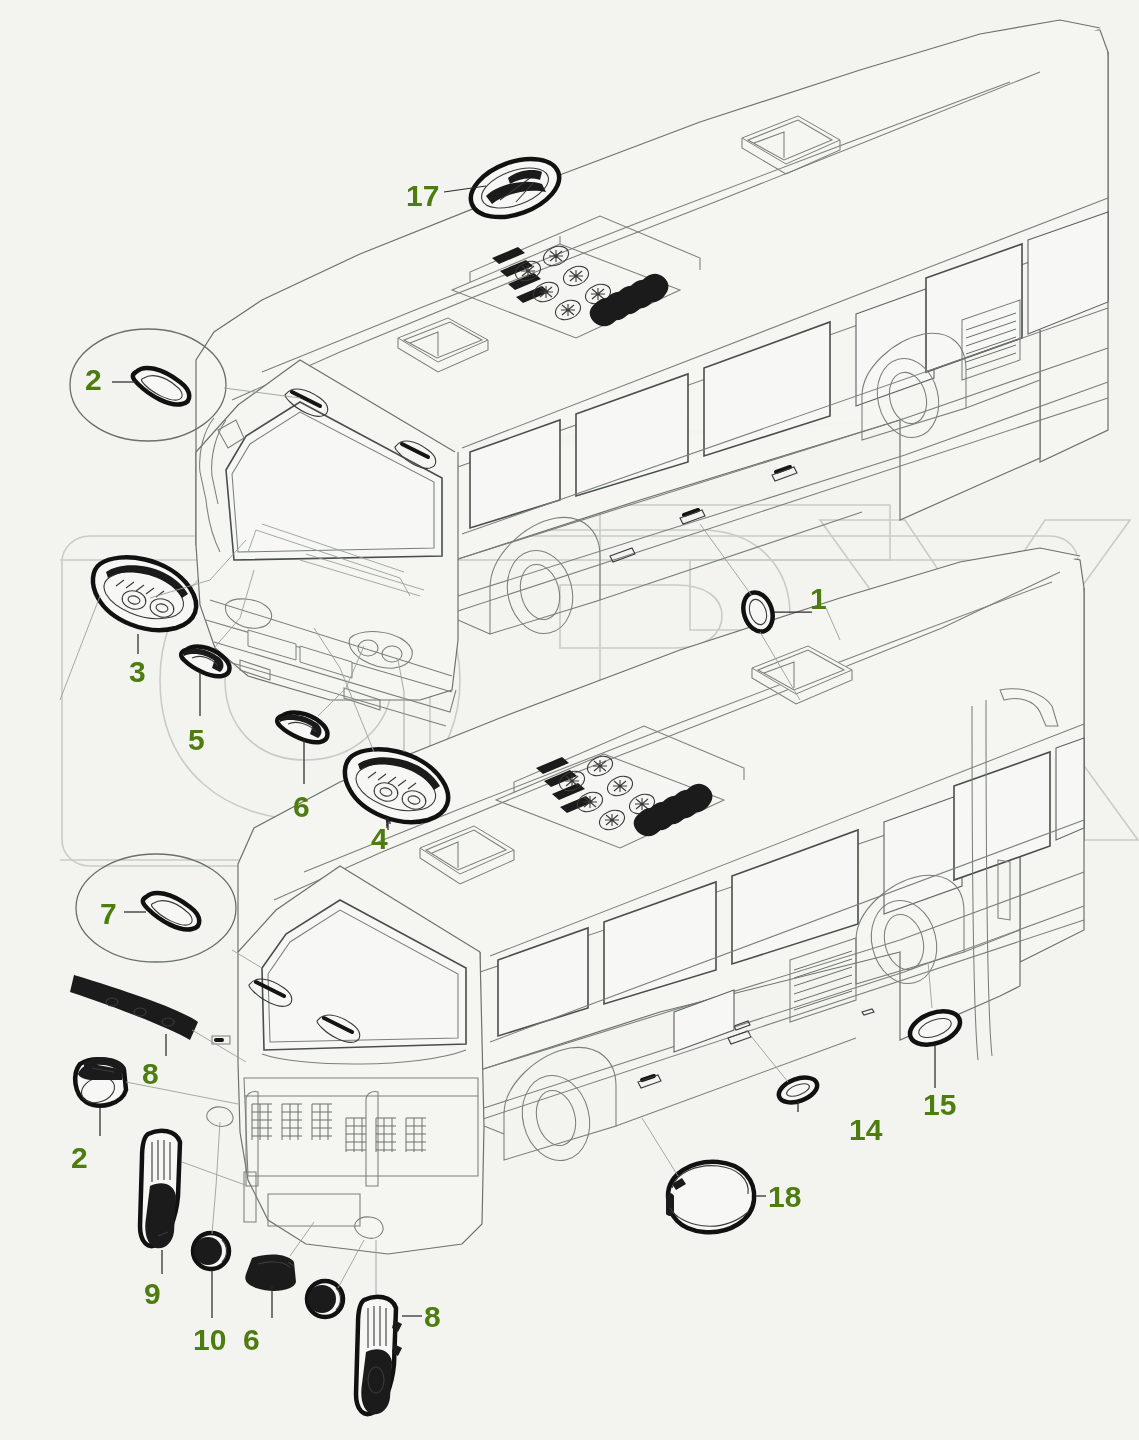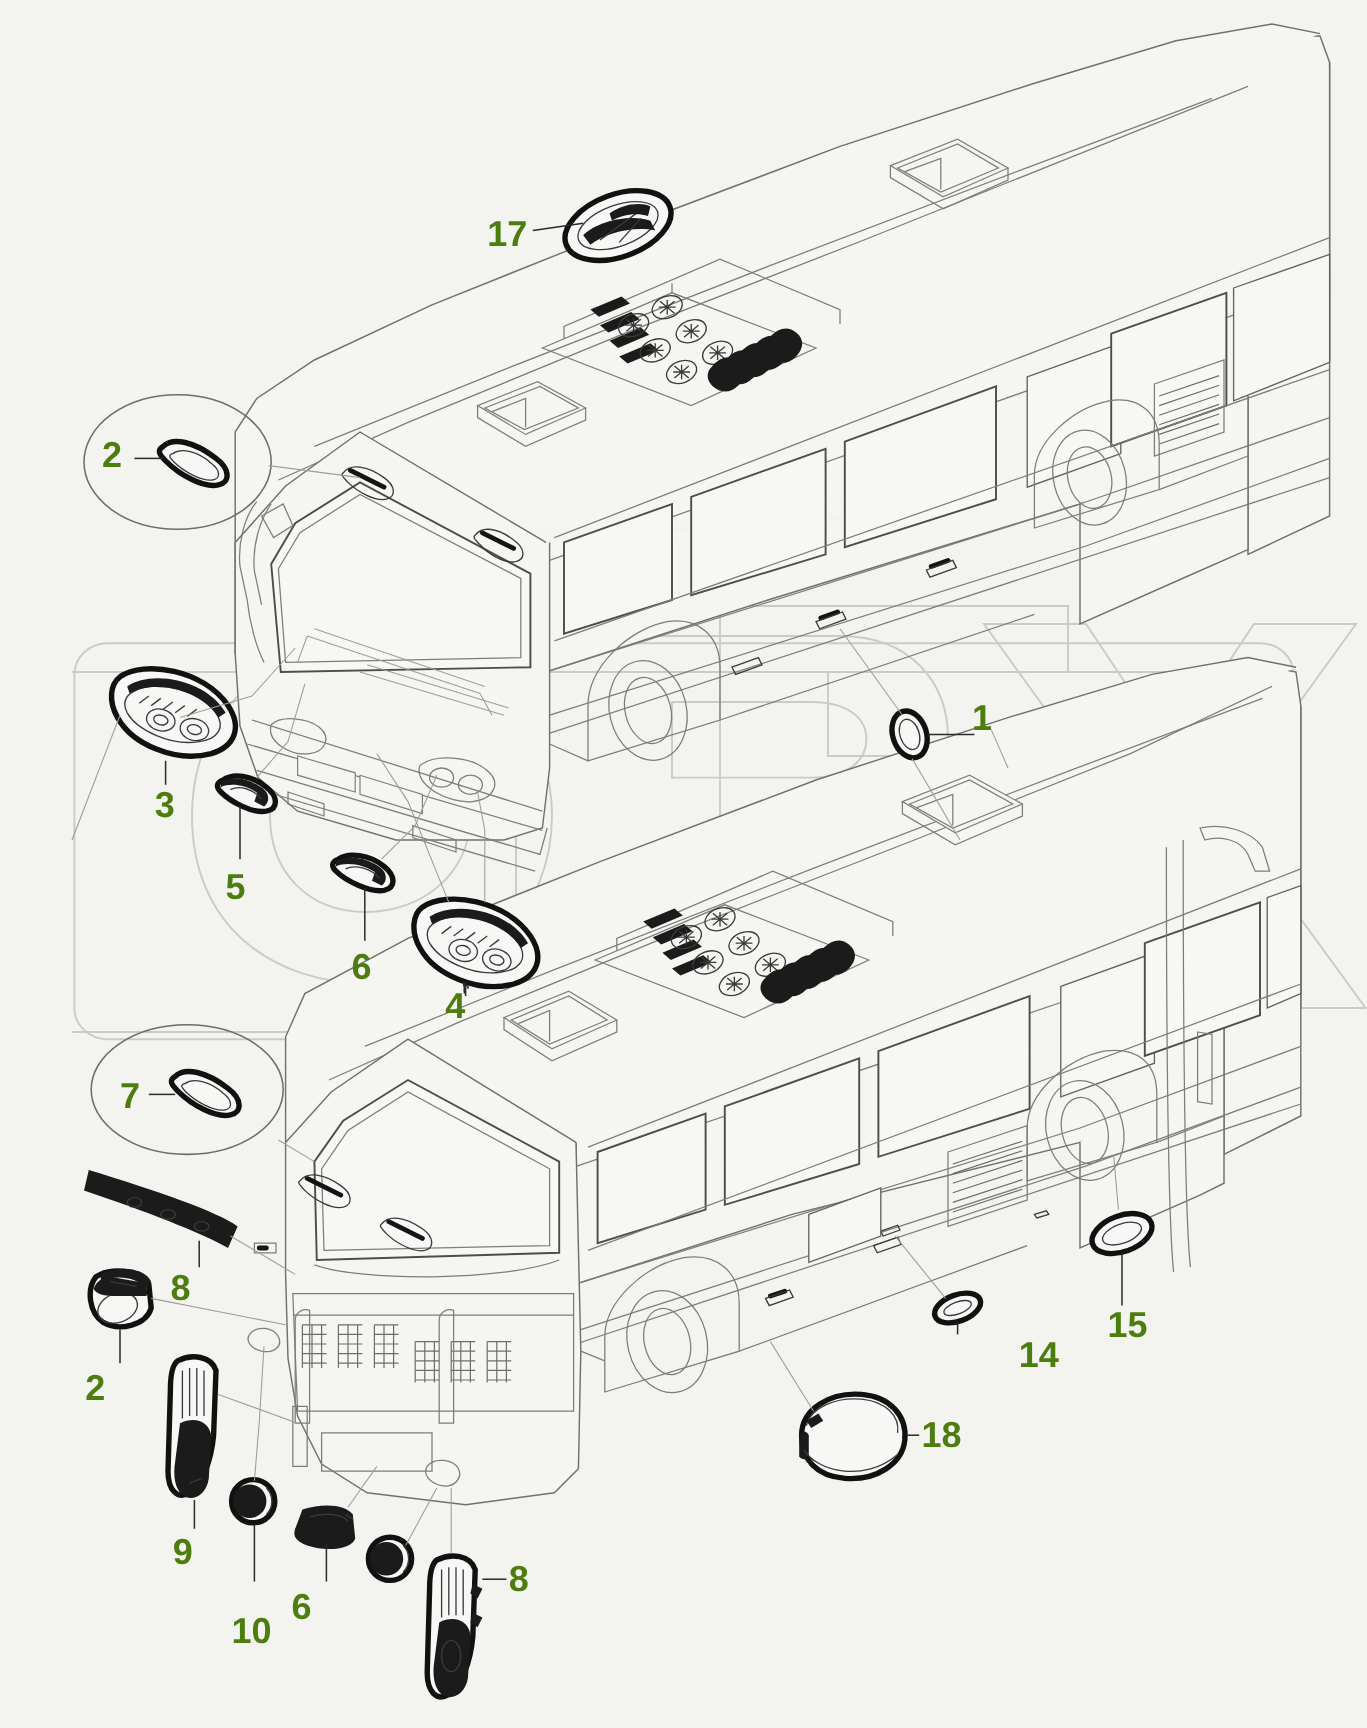--- a/index.html
+++ b/index.html
@@ -506,21 +506,21 @@
 
   <div class="callout" style="left:810px;top:584px;">1</div>
   <div class="callout" style="left:85px;top:365px;">2</div>
   <div class="callout" style="left:129px;top:657px;">3</div>
   <div class="callout" style="left:371px;top:824px;">4</div>
   <div class="callout" style="left:188px;top:725px;">5</div>
   <div class="callout" style="left:293px;top:792px;">6</div>
   <div class="callout" style="left:100px;top:899px;">7</div>
   <div class="callout" style="left:424px;top:1302px;">8</div>
   <div class="callout" style="left:144px;top:1279px;">9</div>
-  <div class="callout" style="left:193px;top:1325px;margin-top:20px;">10</div>
+  <div class="callout" style="left:193px;top:1325px;">10</div>
   <div class="callout" style="left:142px;top:1059px;">8</div>
   <div class="callout" style="left:243px;top:1325px;">6</div>
   <div class="callout" style="left:71px;top:1143px;">2</div>
   <div class="callout" style="left:820px;top:1115px;margin-left:29px;">14</div>
   <div class="callout" style="left:923px;top:1090px;">15</div>
   <div class="callout" style="left:768px;top:1182px;">18</div>
   <div class="callout" style="left:406px;top:181px;">17</div>
 
 </div>
 

